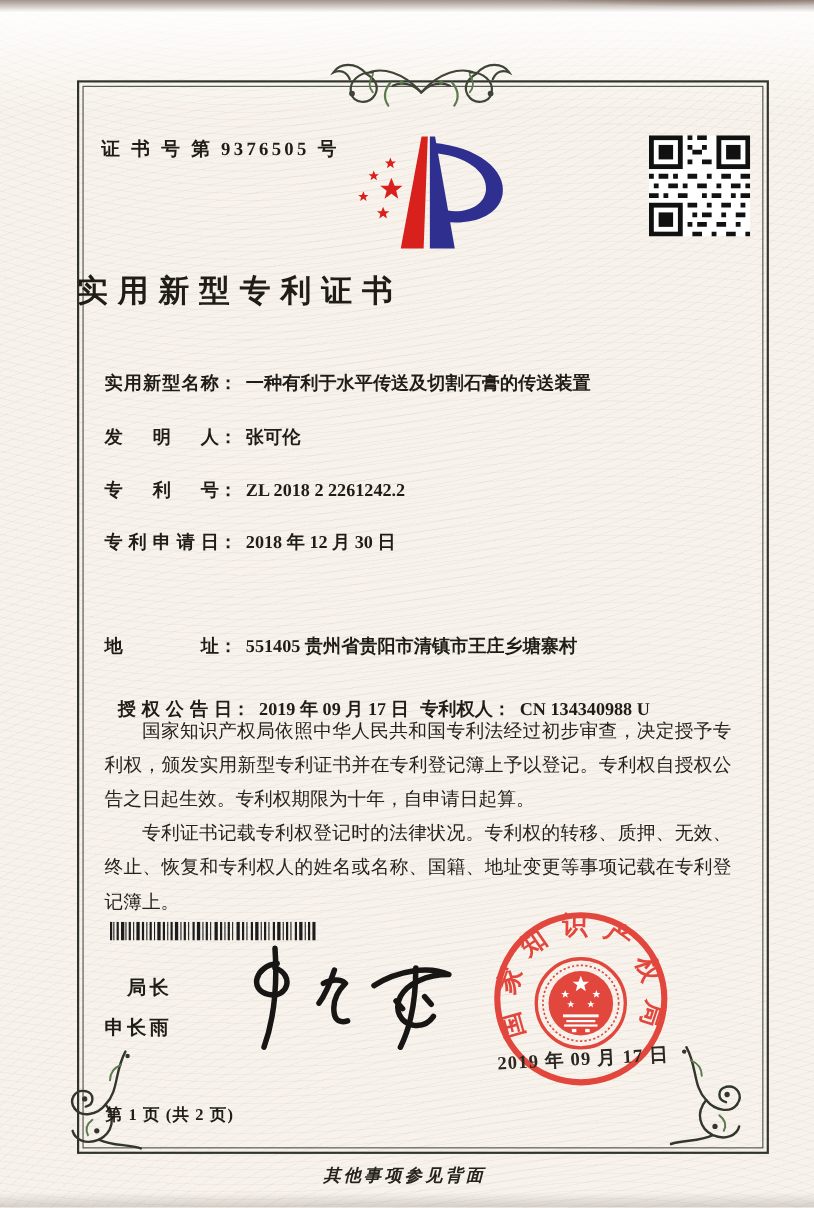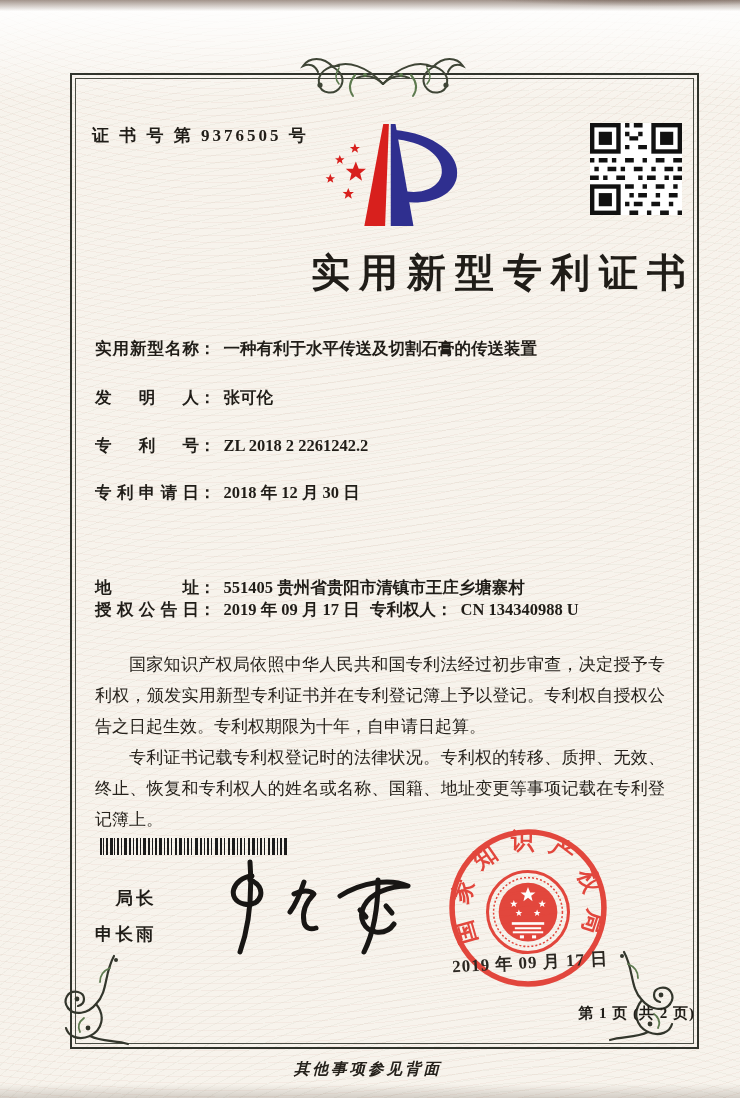--- a/index.html
+++ b/index.html
@@ -31,22 +31,22 @@
     content:"";position:absolute;inset:3px;border:1px solid #4a4d44;
   }
   .ornament{position:absolute;pointer-events:none;}
   .cert-number{
     position:absolute;left:92px;top:124px;font-size:17px;font-weight:bold;
     letter-spacing:3px;
   }
   .logo{position:absolute;left:302px;top:118px;width:170px;height:114px;}
   .qr{position:absolute;left:590px;top:123px;width:92px;height:92px;}
   .title{
-    position:absolute;left:70px;top:246px;width:625px;text-align:right;
-    font-size:39px;font-weight:bold;letter-spacing:9px;
+    position:absolute;left:70px;top:246px;width:625px;text-align:left;
+    font-size:28px;font-weight:bold;letter-spacing:9px;
   }
   .field-row{
     position:absolute;left:95px;width:580px;height:24px;font-size:16.5px;
     font-weight:bold;white-space:nowrap;
   }
   .field-label{
     display:inline-block;width:104px;text-align:justify;text-align-last:justify;
     vertical-align:top;
   }
   .field-colon{display:inline-block;margin-right:8px;}
@@ -58,22 +58,22 @@
   .paragraphs p{margin:0;text-indent:2em;}
   .barcode{position:absolute;left:100px;top:838px;width:187px;height:17px;}
   .director{position:absolute;left:95px;top:880px;font-size:17.5px;font-weight:bold;letter-spacing:3px;line-height:36px;text-align:right;}
   .signature{position:absolute;left:200px;top:852px;width:220px;height:115px;}
   .seal{position:absolute;left:447px;top:827px;width:162px;height:162px;opacity:.93;}
   .seal-date{
     position:absolute;left:452px;top:950px;width:200px;font-size:17px;
     color:#2b2721;letter-spacing:1px;transform:rotate(-3deg);font-weight:bold;
   }
   .page-info{
-    position:absolute;left:70px;top:1004px;width:625px;text-align:right;
-    font-size:15px;font-weight:bold;letter-spacing:1px;
+    position:absolute;left:70px;top:1004px;width:625px;text-align:left;
+    font-size:15px;font-weight:bold;letter-spacing:1px;padding-left:26px;
   }
   .back-note{
     position:absolute;left:0;top:1059px;width:736px;text-align:center;
     font-size:15.5px;letter-spacing:3px;font-style:italic;font-weight:bold;color:#26221c;
   }
 </style>
 </head>
 <body>
 
 <div class="page">
@@ -184,21 +184,21 @@
   </div>
   <div class="field-row" style="top:435px;">
     <span class="field-label">专利号</span><span class="field-colon">：</span><span>ZL 2018 2 2261242.2</span>
   </div>
   <div class="field-row" style="top:482px;">
     <span class="field-label">专利申请日</span><span class="field-colon">：</span><span>2018 年 12 月 30 日</span>
   </div>
   <div class="field-row" style="top:577px;">
     <span class="field-label">地址</span><span class="field-colon">：</span><span>551405 贵州省贵阳市清镇市王庄乡塘寨村</span>
   </div>
-  <div class="field-row" style="top:599px;">
+  <div class="field-row" style="top:634px;margin-left:12px;">
     <span class="field-label">授权公告日</span><span class="field-colon">：</span><span>2019 年 09 月 17 日</span>
     <span class="grant-no">
       <span>专利权人</span><span class="field-colon">：</span><span>CN 134340988 U</span>
     </span>
   </div>
 
   <div class="paragraphs">
     <p>国家知识产权局依照中华人民共和国专利法经过初步审查，决定授予专利权，颁发实用新型专利证书并在专利登记簿上予以登记。专利权自授权公告之日起生效。专利权期限为十年，自申请日起算。</p>
     <p>专利证书记载专利权登记时的法律状况。专利权的转移、质押、无效、终止、恢复和专利权人的姓名或名称、国籍、地址变更等事项记载在专利登记簿上。</p>
   </div>

